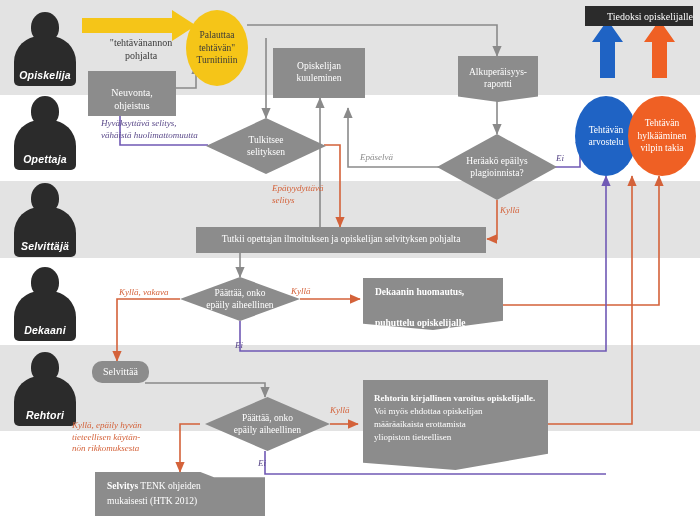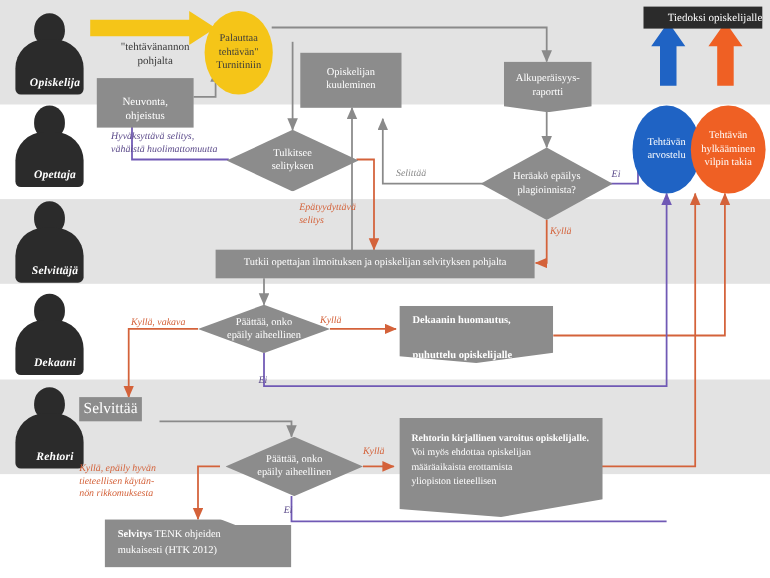--- a/index.html
+++ b/index.html
@@ -2,22 +2,22 @@
 <html><head>
 <meta charset="utf-8">
 <style>
   html,body{margin:0;padding:0;background:#ffffff;}
   body{font-family:"Liberation Serif", serif;}
   #stage{position:relative;width:700px;height:525px;overflow:hidden;background:#ffffff;}
   .band{position:absolute;left:0;width:700px;background:#e3e3e3;}
   .lane-avatar{position:absolute;width:62px;height:74px;}
   .lane-avatar .head{position:absolute;left:17px;top:0;width:28px;height:30px;background:#2b2b2b;border-radius:50% 50% 45% 45%;}
   .lane-avatar .body{position:absolute;left:0;top:24px;width:62px;height:50px;background:#2b2b2b;border-radius:26px 26px 5px 5px;}
-  .lane-avatar .label{position:absolute;left:0;bottom:5px;width:72px;text-align:center;color:#ffffff;
-      font-style:italic;font-weight:bold;font-size:10.5px;font-family:Liberation Serif, serif;letter-spacing:.2px;}
+  .lane-avatar .label{position:absolute;left:0;bottom:5px;width:62px;text-align:center;color:#ffffff;
+      font-style:italic;font-weight:bold;font-size:10.5px;font-family:Liberation Sans, sans-serif;letter-spacing:.2px;}
   .node{position:absolute;box-sizing:border-box;display:flex;align-items:center;justify-content:center;
       text-align:center;color:#ffffff;background:#8c8c8c;font-family:"Liberation Serif",serif;line-height:1.25;}
   .node.doc{border-radius:0;}
   .diamond{position:absolute;}
   .diamond .shape{position:absolute;inset:0;background:#8c8c8c;clip-path:polygon(50% 0,100% 50%,50% 100%,0 50%);}
   .diamond .txt{position:absolute;inset:0;display:flex;align-items:center;justify-content:center;text-align:center;
       color:#ffffff;font-size:9.5px;line-height:1.3;font-family:"Liberation Serif",serif;}
   .ellipse{position:absolute;border-radius:50%;display:flex;align-items:center;justify-content:center;
       text-align:center;color:#ffffff;font-family:"Liberation Serif",serif;line-height:1.3;}
   .ellipse.yellow{background:#f5c518;color:#3a3a3a;}
@@ -214,21 +214,21 @@
     <span>Tutkii opettajan ilmoituksen ja opiskelijan selvityksen pohjalta</span>
   </div>
 
   <div class="node doc" style="left:363px;top:278px;width:140px;height:52px;font-size:9.5px;flex-direction:column;
               align-items:flex-start;padding:9px 0 0 12px;justify-content:space-between;
               clip-path:polygon(0 0,100% 0,100% 82%,50% 100%,0 88%);">
     <span class="b-strong">Dekaanin  huomautus,</span>
     <span class="b-strong" style="margin-top:0;">puhuttelu opiskelijalle</span>
   </div>
 
-  <div class="node" style="left:72px;top:361px;width:57px;height:22px;font-size:14px;">
+  <div class="node" style="left:92px;top:361px;width:57px;height:22px;font-size:10px;border-radius:10px;">
     <span>Selvittää</span>
   </div>
 
   <div class="node doc" style="left:363px;top:380px;width:185px;height:90px;font-size:9px;flex-direction:column;
               align-items:flex-start;justify-content:flex-start;padding:12px 0 0 11px;line-height:1.45;
               clip-path:polygon(0 0,100% 0,100% 82%,50% 100%,0 92%);">
     <span class="b-strong">Rehtorin kirjallinen varoitus opiskelijalle.</span>
     <span>Voi myös ehdottaa opiskelijan</span>
     <span>määräaikaista erottamista</span>
     <span>yliopiston tieteellisen</span>
@@ -252,21 +252,21 @@
     <span>Hyväksyttävä selitys,</span><br>
     <span>vähäistä huolimattomuutta</span>
   </div>
 
   <div class="lbl orange" style="left:272px;top:183px;">
     <span>Epätyydyttävä</span><br>
     <span>selitys</span>
   </div>
 
   <div class="lbl gray" style="left:360px;top:152px;">
-    <span>Selittää</span>
+    <span>Epäselvä</span>
   </div>
 
   <div class="lbl orange" style="left:500px;top:205px;">
     <span>Kyllä</span>
   </div>
 
   <div class="lbl purple" style="left:556px;top:153px;">
     <span>Ei</span>
   </div>
 

